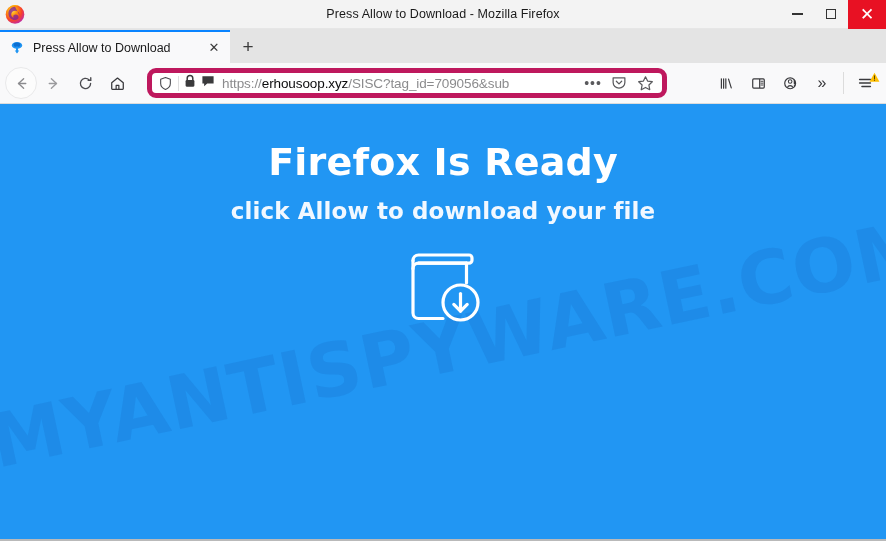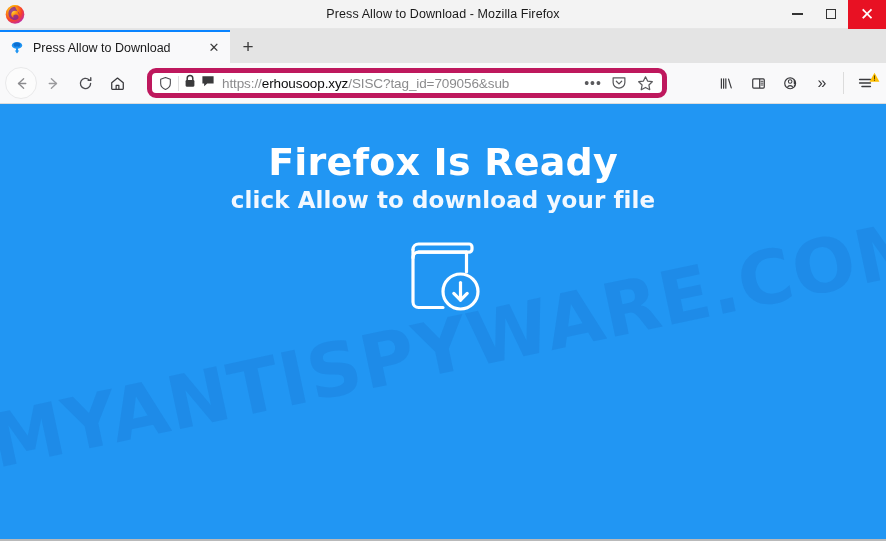--- a/index.html
+++ b/index.html
@@ -194,21 +194,21 @@
     position: relative; z-index: 2;
     margin-top: 36px;
     font-size: 38px;
     font-weight: 700;
     color: #ffffff;
     letter-spacing: 0.2px;
     font-family: "DejaVu Sans", sans-serif;
   }
   .subhead {
     position: relative; z-index: 2;
-    margin-top: 3px;
+    margin-top: 14px;
     font-size: 23px;
     font-weight: 700;
     color: #f2f8ff;
     letter-spacing: 0.1px;
     font-family: "DejaVu Sans", sans-serif;
   }
   .dl-icon {
     position: relative; z-index: 2;
     margin-top: 16px;
     width: 96px; height: 96px;

